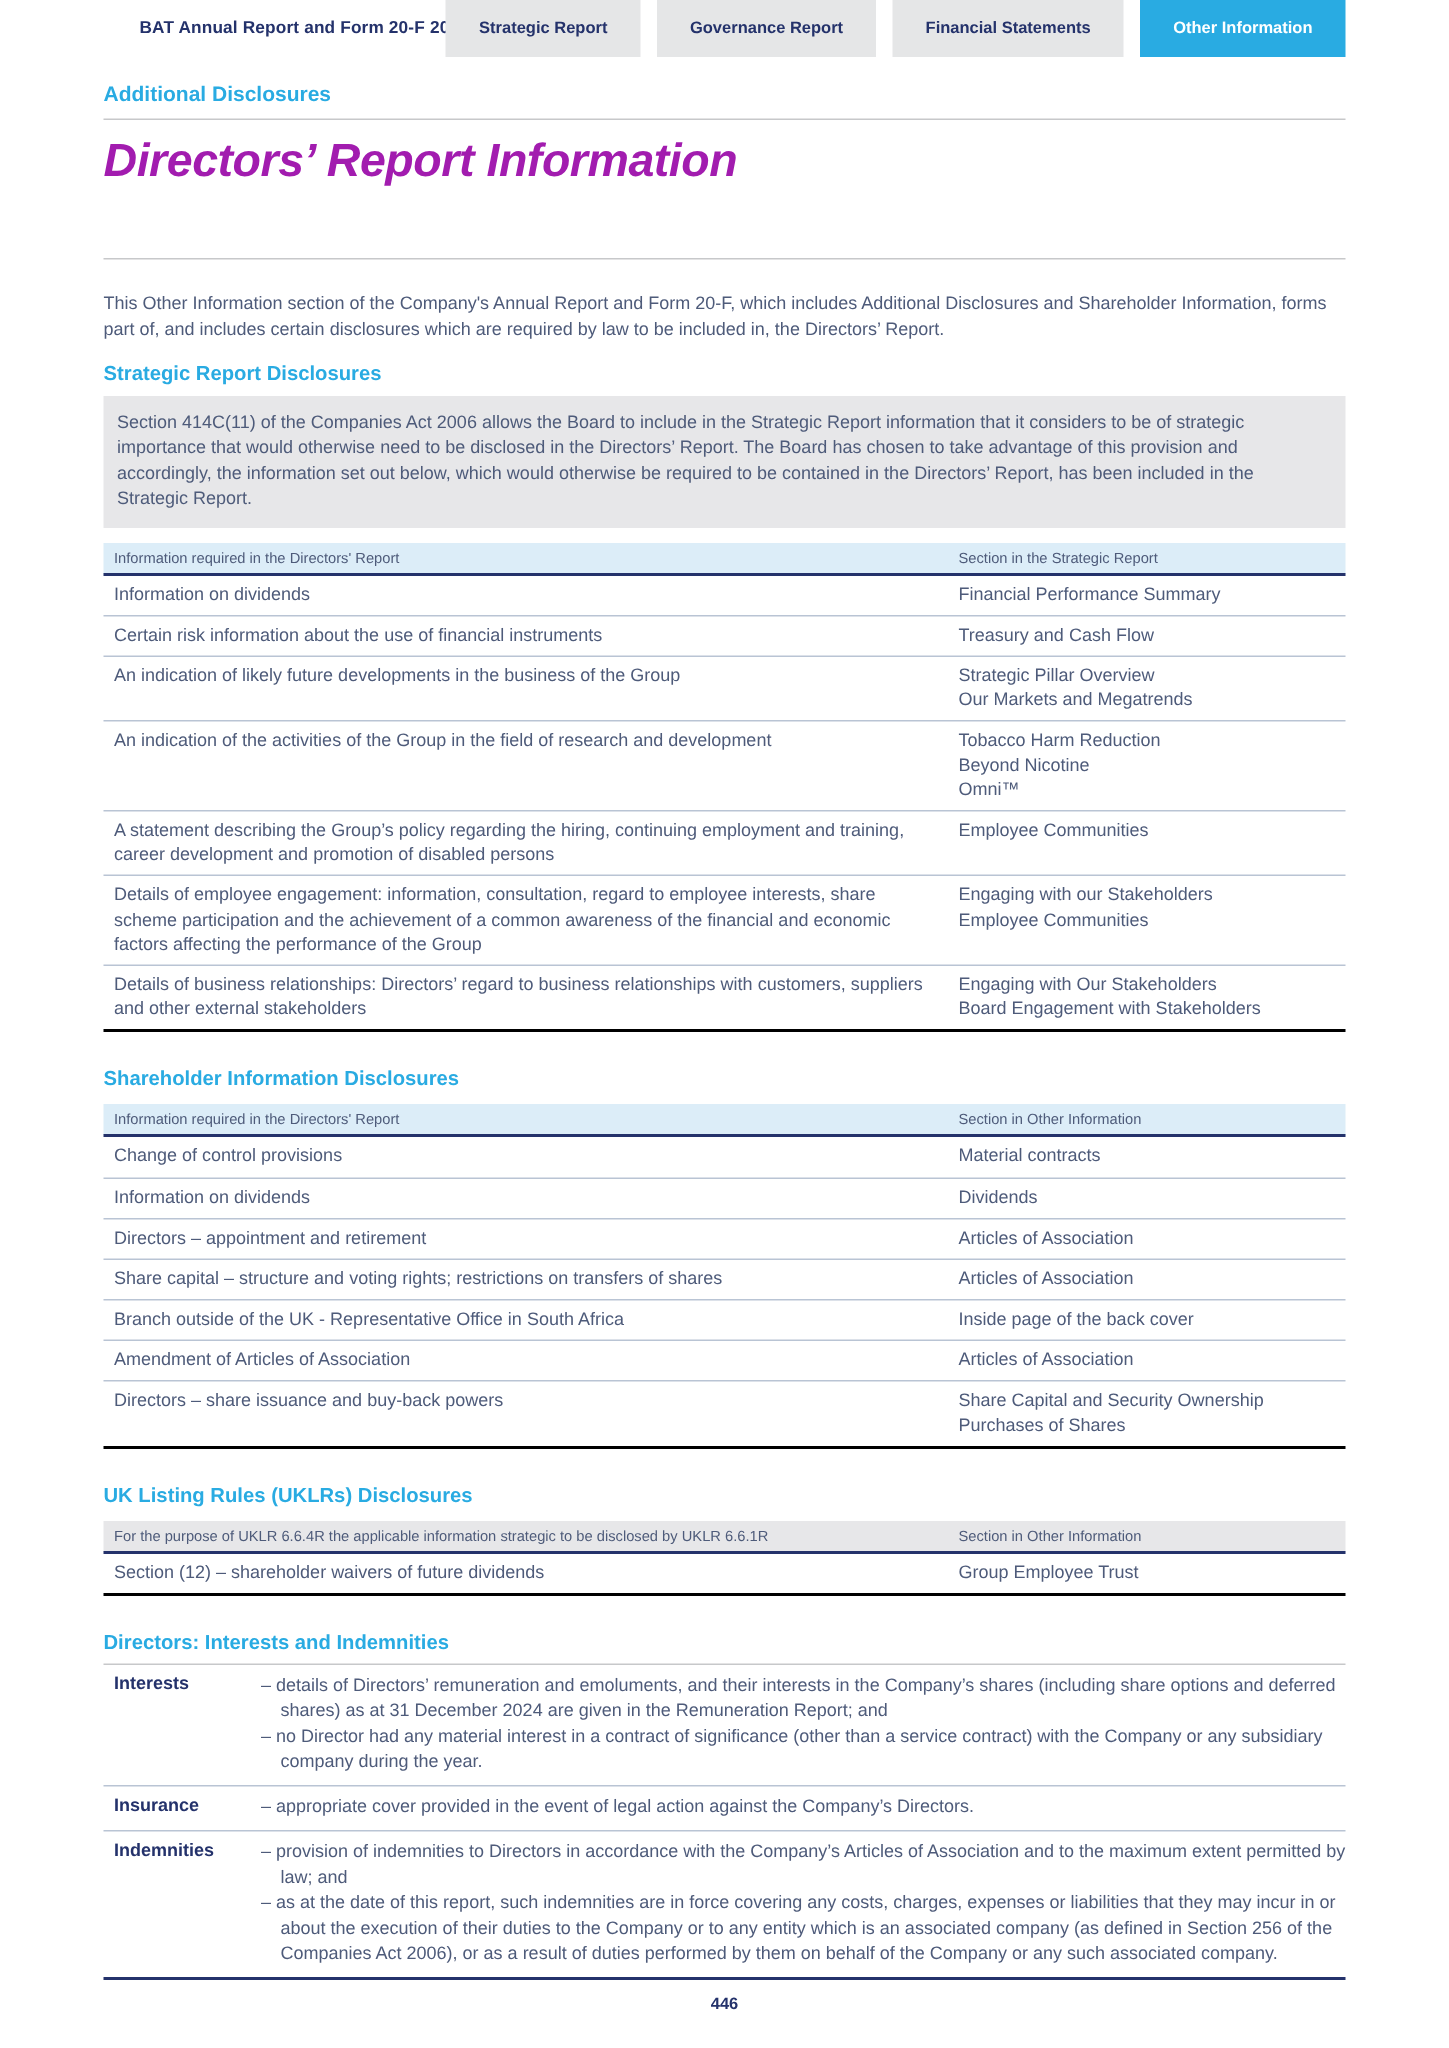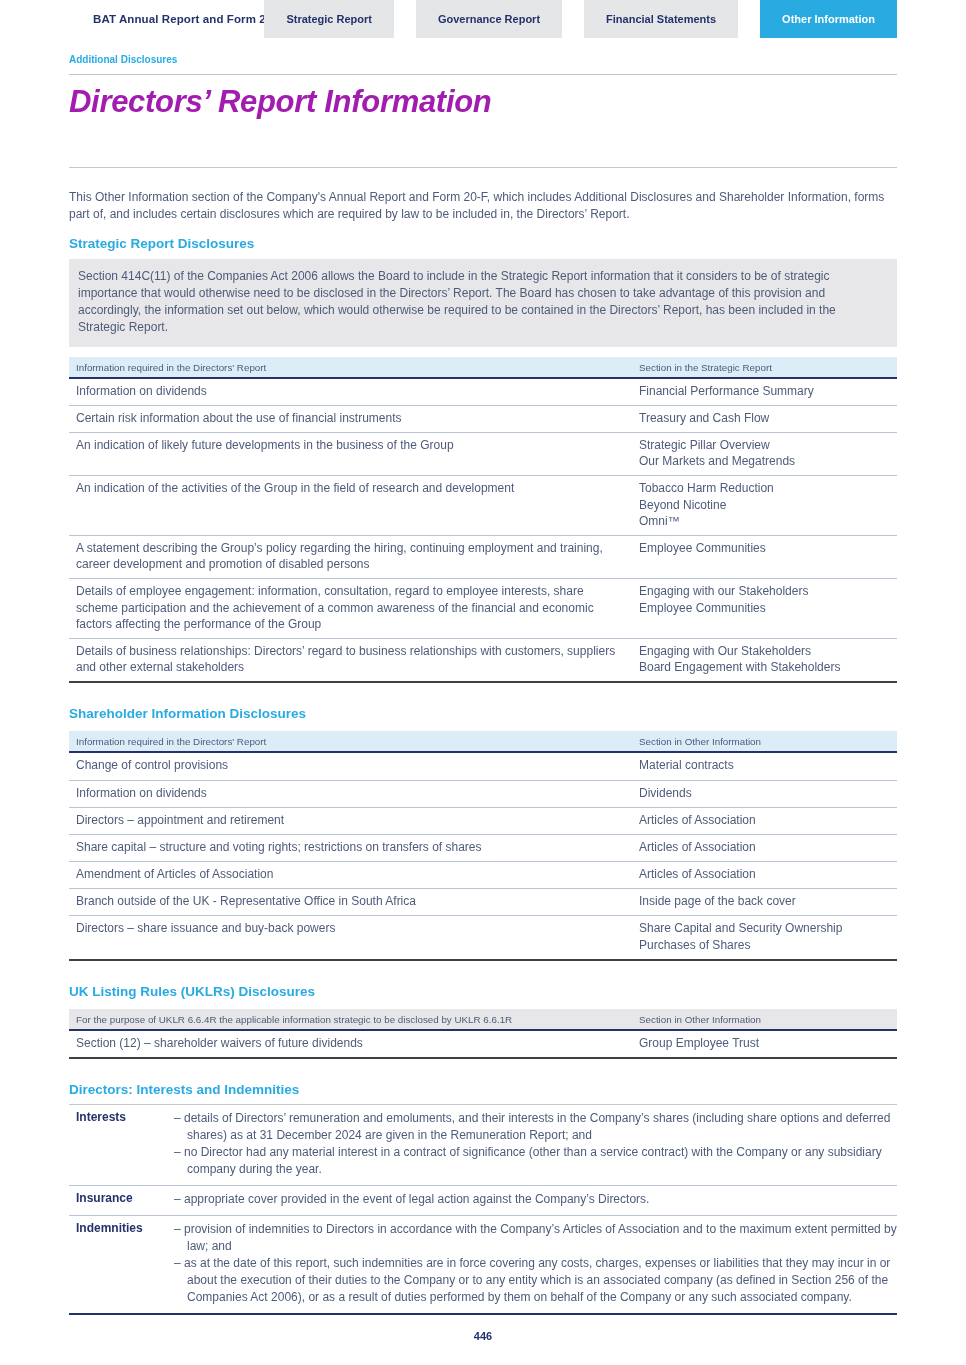--- a/index.html
+++ b/index.html
@@ -4,43 +4,43 @@
 <style>
   * { margin:0; padding:0; box-sizing:border-box; }
   body { background:#ffffff; font-family:"Liberation Sans", sans-serif; }
   .page { position:relative; width:966px; height:1365px; background:#fff; overflow:hidden;
           color:#4e5b7a; }
 
   
   .topbar { position:absolute; top:0; left:0; right:0; height:38px; }
   .brand { position:absolute; left:69px; top:13px; font-size:11.5px; font-weight:bold;
            color:#24326b; letter-spacing:.1px;padding-left:24px; }
-  .tabs { position:absolute; right:69px; top:0; display:flex; gap:22px; height:50px;margin-left:40px; }
+  .tabs { position:absolute; right:69px; top:0; display:flex; gap:11px; height:50px;margin-left:40px; }
   .tab { height:38px; display:flex; align-items:center; justify-content:center;
          padding:0 22px; background:#e5e6e7; color:#24326b; font-size:11px; font-weight:bold;
          white-space:nowrap; cursor:pointer; }
   .tab.active { background:#29abe2; color:#ffffff; }
 
   .content { position:absolute; left:69px; right:69px; top:38px; }
 
-  .eyebrow { margin-top:16px; font-size:10px; font-weight:bold; color:#29abe2; }
+  .eyebrow { margin-top:16px; font-size:14px; font-weight:bold; color:#29abe2; }
   .rule  { border:none; border-top:1px solid #c7c8ca; margin-top:9px; }
   h1 { margin-top:9px; font-size:31px; font-weight:bold; color:#a21caf; letter-spacing:-.3px;font-style:italic; }
   .rule2 { margin-top:47px; }
 
   .intro { margin-top:21px; font-size:12px; line-height:1.4; }
 
   h2.section { margin-top:13px; font-size:13.5px; font-weight:bold; color:#29abe2; }
   h2.spaced { margin-top:23px; }
 
   .graybox { margin-top:8px; background:#e7e7e9; padding:9px 11px 11px 9px;
              font-size:12px; line-height:1.42; }
 
   table { width:100%; border-collapse:collapse; margin-top:10px;
-          border-bottom:2px solid #404040; }
+          border-bottom:2px solid #000000; }
   th { background:#dcedf8; text-align:left; font-weight:normal; font-size:9.8px;
        color:#4e5b7a; padding:5px 6px 4px 7px; border-bottom:2px solid #24326b; }
   table.head-gray th { background:#e7e7e9; }
   td { font-size:12px; color:#4e5b7a; vertical-align:top; padding:4px 8px 6px 7px;
        line-height:1.35; }
   tbody tr + tr td { border-top:1px solid #b9c4d4; }
   td.col1 { width:563px; }
 
   
   .deflist { margin-top:7px; border-top:1px solid #c7c8ca; border-bottom:2px solid #24326b; }
@@ -163,29 +163,29 @@
               <div>Articles of Association</div>
             </td>
           </tr>
           <tr>
             <td class="col1">Share capital – structure and voting rights; restrictions on transfers of shares</td>
             <td>
               <div>Articles of Association</div>
             </td>
           </tr>
           <tr>
+            <td class="col1">Branch outside of the UK - Representative Office in South Africa</td>
+            <td>
+              <div>Inside page of the back cover</div>
+            </td>
+          </tr>
+          <tr>
             <td class="col1">Amendment of Articles of Association</td>
             <td>
               <div>Articles of Association</div>
-            </td>
-          </tr>
-          <tr>
-            <td class="col1">Branch outside of the UK - Representative Office in South Africa</td>
-            <td>
-              <div>Inside page of the back cover</div>
             </td>
           </tr>
           <tr>
             <td class="col1">Directors – share issuance and buy-back powers</td>
             <td>
               <div>Share Capital and Security Ownership</div>
               <div>Purchases of Shares</div>
             </td>
           </tr>
         </tbody>

